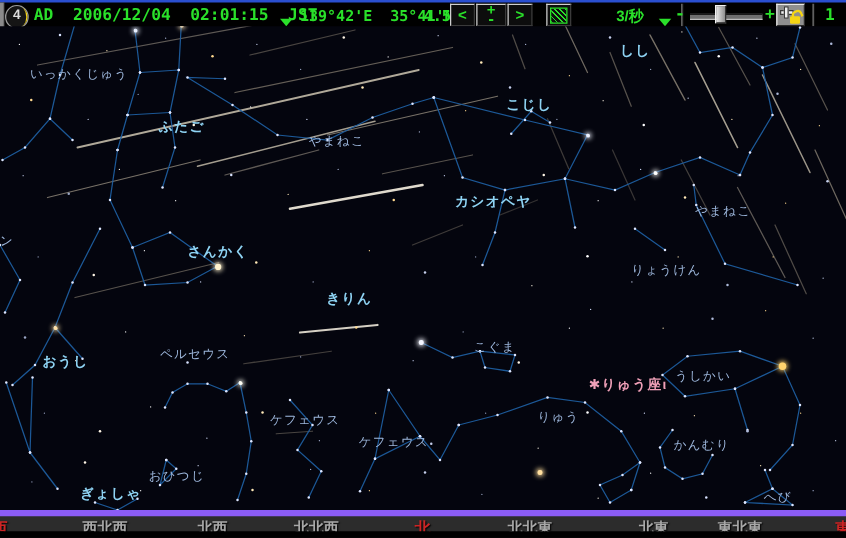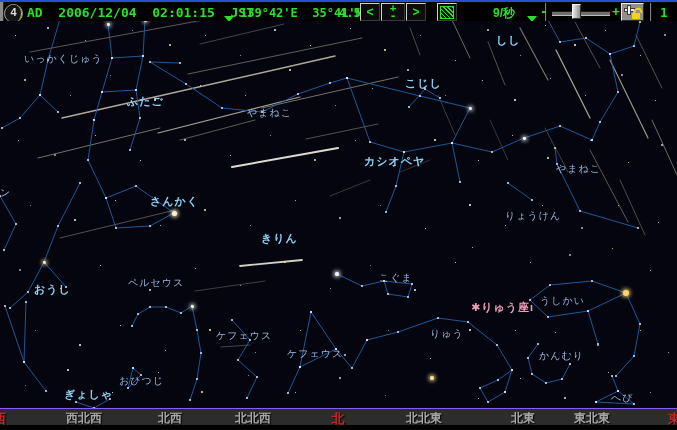--- a/index.html
+++ b/index.html
@@ -38,21 +38,21 @@
   
   #sky{position:absolute;left:0;top:21px;width:677px;height:387px;background:#04050e;overflow:hidden;cursor:crosshair;}
   #sky svg{position:absolute;left:0;top:0;}
   .star{position:absolute;border-radius:50%;}
   .skylabel{position:absolute;white-space:pre;font-size:10px;letter-spacing:1px;}
   .skylabel.n{color:#9db7dc;}
   .skylabel.b{color:#8fd4f4;font-weight:bold;font-size:11px;}
   .skylabel.o{color:#f0a0b8;font-weight:bold;font-size:11px;}
   
   #compass{position:absolute;left:0;top:408px;width:677px;height:17px;background:#2c2c2c;
-           border-top:1px solid #8b5cf6;}
+           border-top:5px solid #8b5cf6;}
   #bottom-strip{position:absolute;left:0;top:425px;width:677px;height:5px;background:#000;}
   .dir{position:absolute;top:1px;font-size:12px;color:#a8a8a8;font-weight:bold;
        text-shadow:1px 1px 1px #060606;white-space:pre;}
   .dir.red{color:#cc2424;font-size:13px;}
 </style>
 </head>
 <body>
 
 <div id="app">
 
@@ -77,21 +77,21 @@
     <div class="tbtn" id="btn-pm" style="left:381px;top:1px;width:24px;height:18px;">
       <span class="pm">+</span>
       <span class="pm">-</span>
     </div>
     <div class="tbtn" style="left:406px;top:1px;width:20px;height:18px;font-size:12px;line-height:16px;font-weight:bold;">&gt;</div>
 
     <div class="tbtn" style="left:437px;top:1px;width:20px;height:18px;">
       <div id="hatch-inner"></div>
     </div>
 
-    <span class="digital" style="position:absolute;left:493px;top:3px;font-size:12px;font-family:'Liberation Sans',sans-serif;">9/秒</span>
+    <span class="digital" style="position:absolute;left:493px;top:3px;font-size:12px;font-family:'Liberation Sans',sans-serif;">3/秒</span>
     <span style="position:absolute;left:527px;top:6px;">
       <span class="arrow-down"></span>
     </span>
 
     <div class="tsep" style="left:545px;"></div>
 
     <span class="digital" style="position:absolute;left:540px;top:2px;">-</span>
     <div id="slider-track"></div>
     <div id="slider-handle"></div>
     <span class="digital" style="position:absolute;left:612px;top:2px;">+</span>

